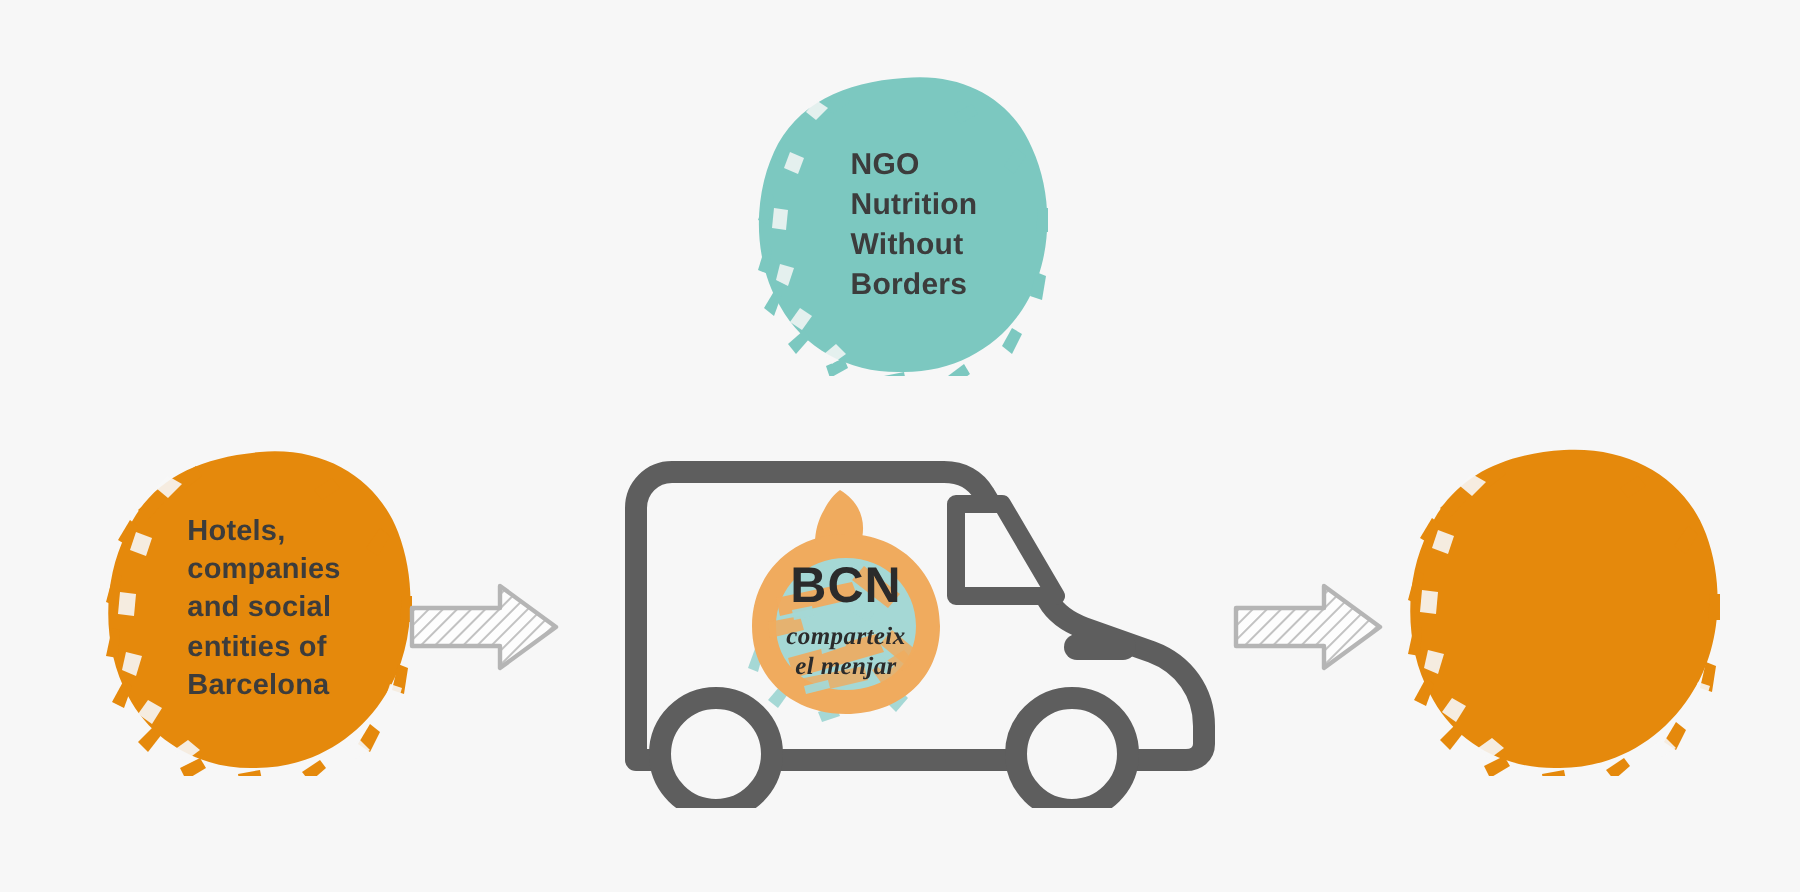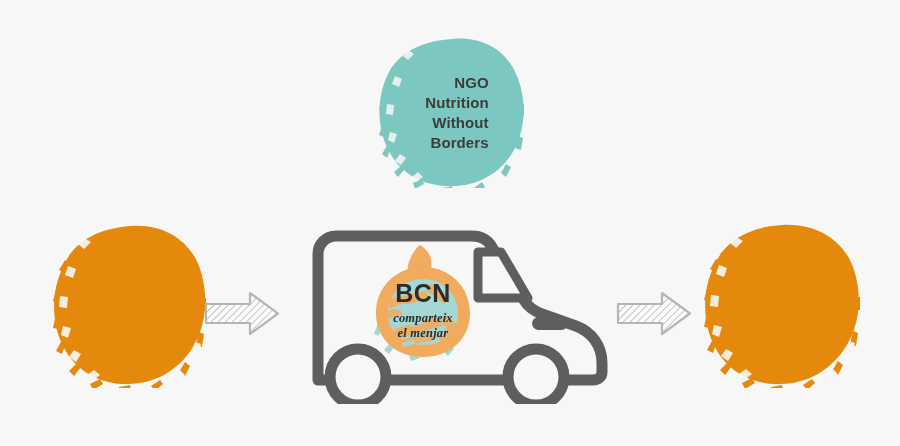--- a/index.html
+++ b/index.html
@@ -31,21 +31,21 @@
   }
   .node .blob-svg {
     position: absolute;
     inset: 0;
     width: 100%;
     height: 100%;
   }
   .node-label {
     position: relative;
     z-index: 3;
-    text-align: right;
+    text-align: left;
     color: #3c3c3c;
     font-weight: bold;
     line-height: 1.32;
     white-space: pre-line;
     letter-spacing: .1px;
   }
 
   #node-ngo {
     left: 378px;
     top: 36px;
@@ -219,20 +219,25 @@
         <path d="M16 44 l8 3 -3 9 -8-3z"></path>
         <path d="M8 74 l8 1 -1 11 -8-1z"></path>
         <path d="M11 104 l8 2 -3 10 -7-3z"></path>
         <path d="M22 128 l7 4 -5 8 -7-5z"></path>
         <path d="M42 148 l6 5 -8 6 -5-6z"></path>
         <path d="M32 16 l7 4 -7 7 -6-5z"></path>
         <path d="M128 148 l5 5 -8 5 -4-6z"></path>
         <path d="M143 120 l6 2 -3 10 -6-3z"></path>
       </g>
     </svg>
+    <div class="node-label">Hotels,
+companies
+and social
+entities of
+Barcelona</div>
   </div>
 
   <div class="node" id="node-kitchens">
     <svg class="blob-svg" viewBox="0 0 160 166" aria-hidden="true">
       <g fill="#e5890c">
         <path d="M80 3
                  C114 1 141 18 151 45
                  C161 72 158 104 143 126
                  C128 149 104 162 78 162
                  C50 163 25 149 13 125

